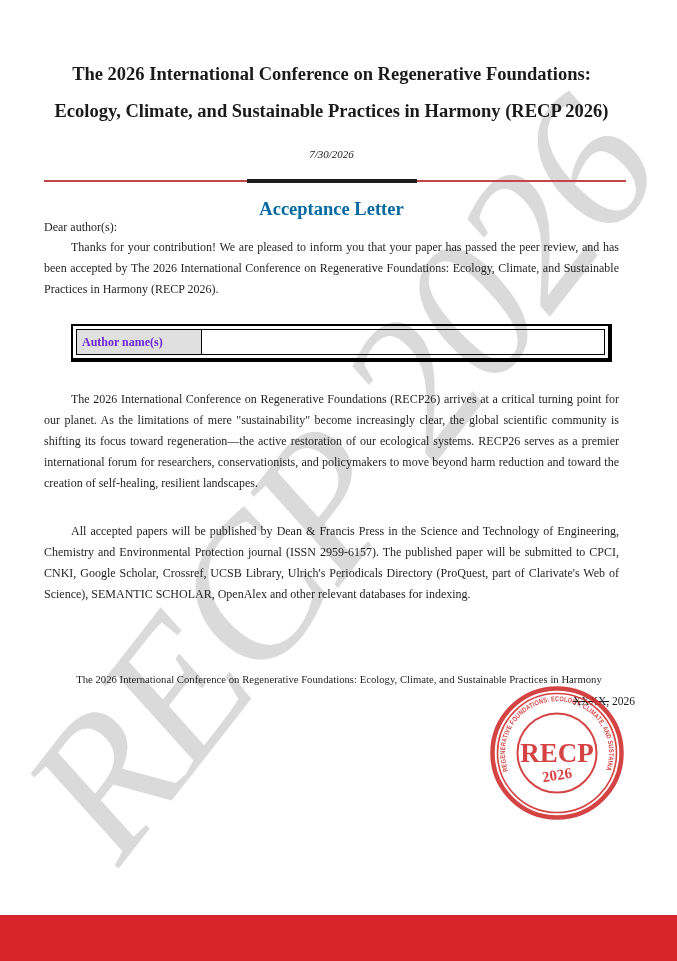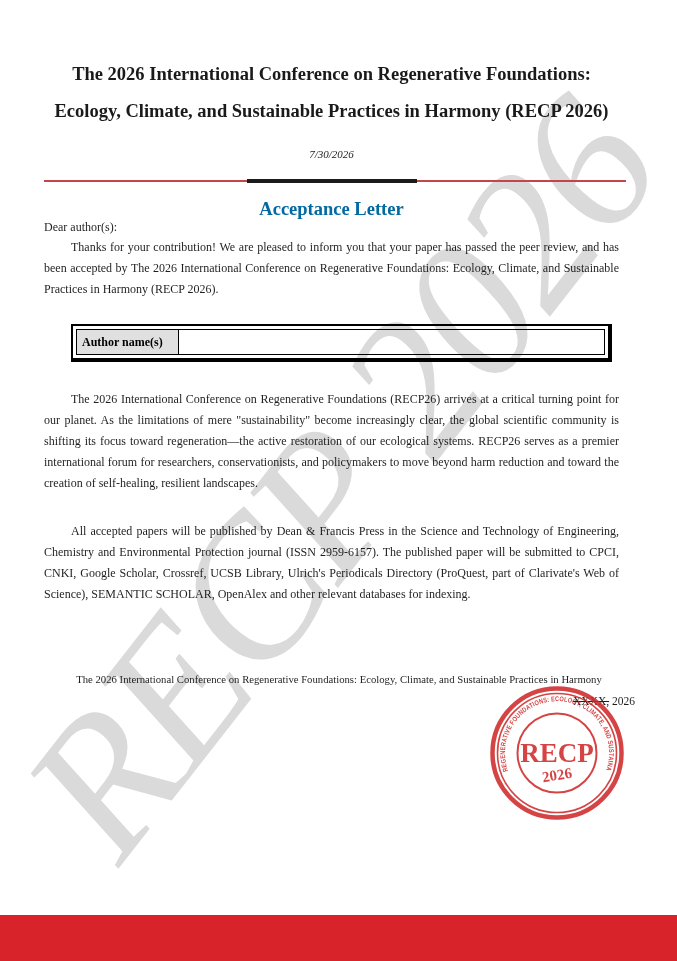--- a/index.html
+++ b/index.html
@@ -108,29 +108,29 @@
     border-right-width: 4px;
     border-bottom-width: 4px;
     padding: 3px;
     background: transparent;
   }
   .info-table {
     width: 100%;
     border-collapse: collapse;
   }
   .info-table th {
-    width: 102px;
+    width: 125px;
     background: #e0e0e0;
     border: 1px solid #000;
     text-align: left;
     font-size: 12px;
     font-weight: bold;
     padding: 3px 5px;
     height: 25px;
-    color: #000000;
+    color: #6d28d9;
   }
   .info-table td {
     border: 1px solid #000;
     background: transparent;
     height: 25px;
   }
 
   
   .footer-line {
     margin-top: 68px;

